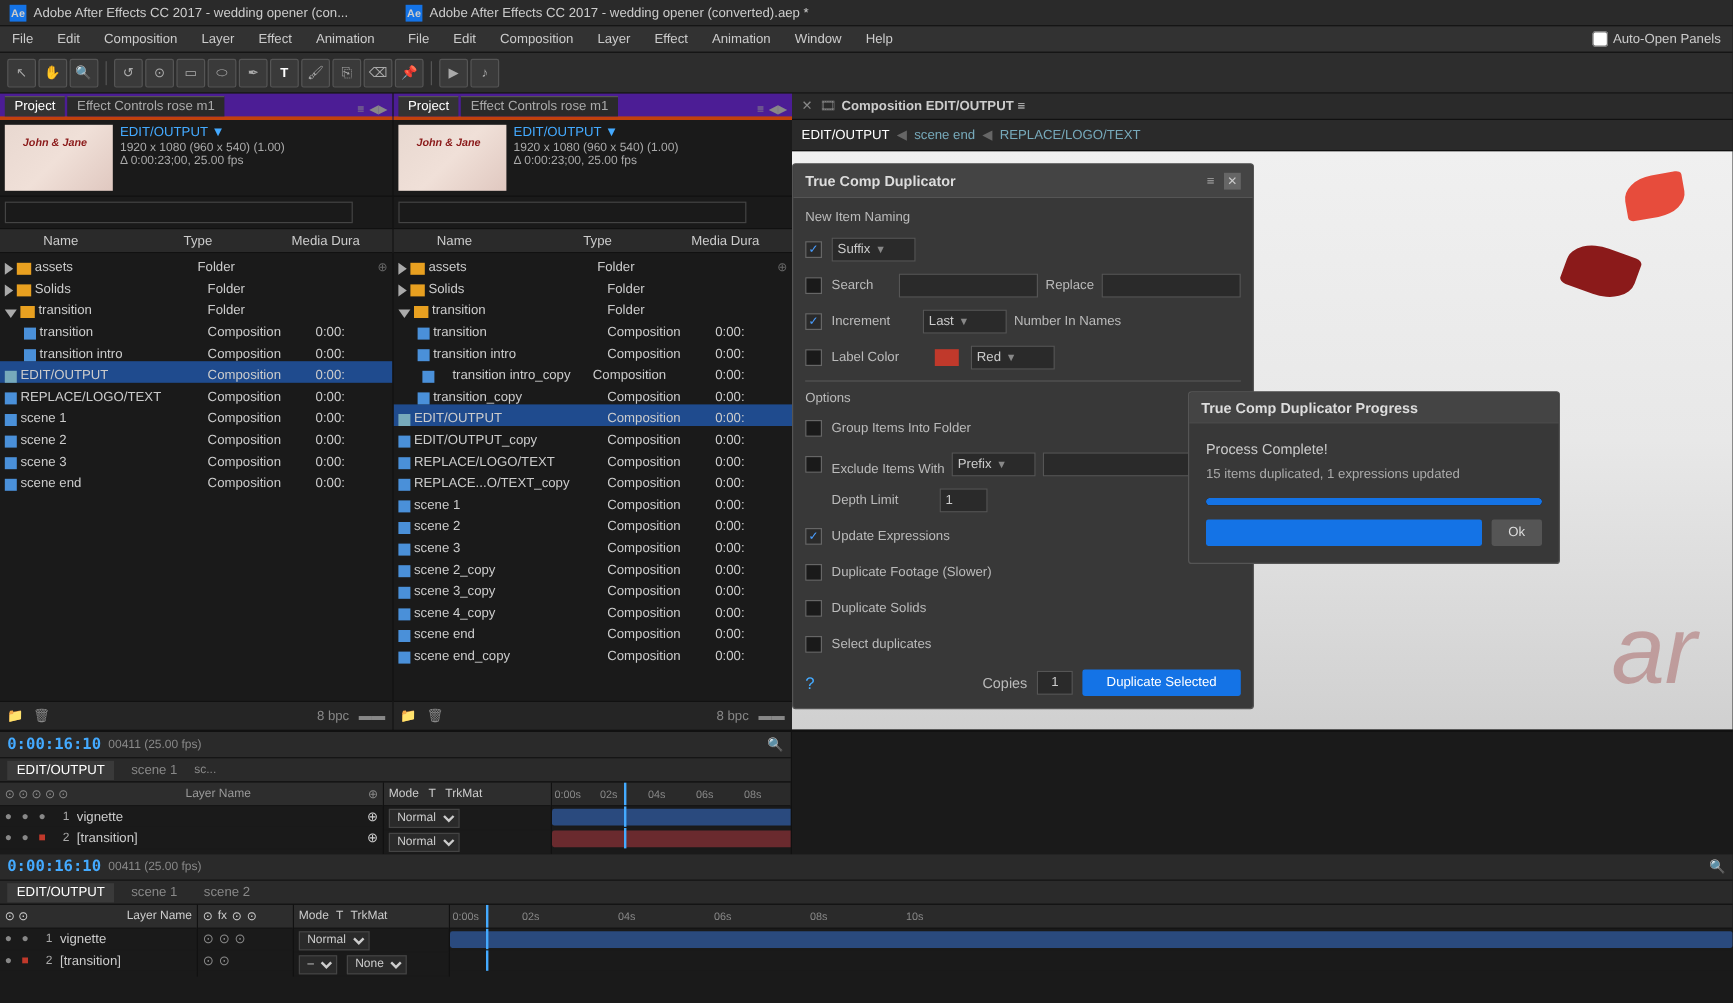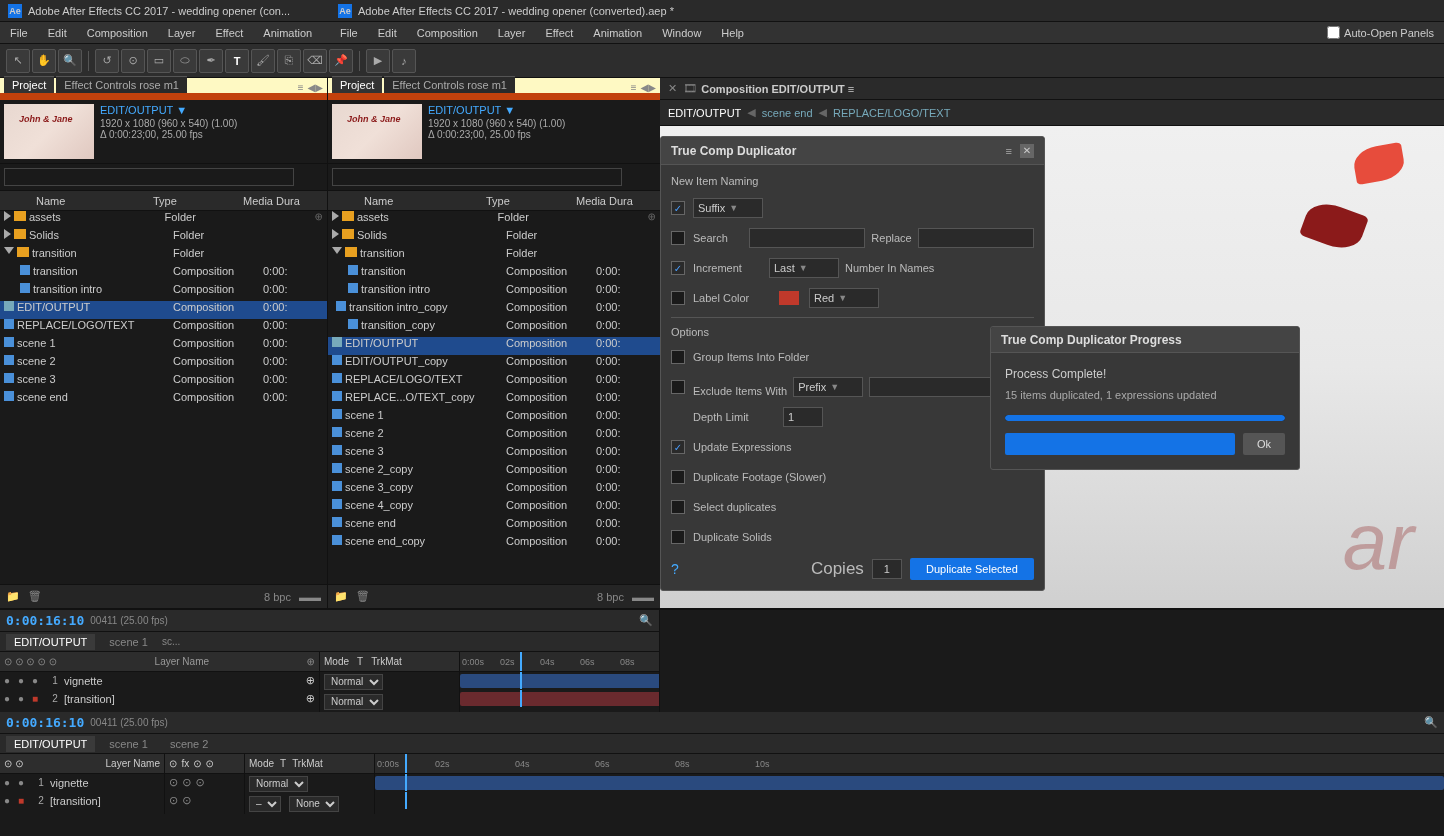--- a/index.html
+++ b/index.html
@@ -107,21 +107,21 @@
     }
     .col-name { flex: 1; min-width: 0; }
     .col-type { width: 90px; flex-shrink: 0; }
     .col-media { width: 60px; flex-shrink: 0; }
     .col-icon1 { width: 16px; flex-shrink: 0; }
     .col-icon2 { width: 16px; flex-shrink: 0; }
 
     .list-item {
       display: flex;
       height: 18px;
-      align-items: flex-start;
+      align-items: flex-end;
       padding: 0 4px;
       cursor: pointer;
       font-size: 11px;
     }
     .list-item.selected { background: #1f4b8e; }
 
     .comp-nav {
       background: #2a2a2a;
       height: 26px;
       display: flex;
@@ -377,23 +377,23 @@
 
     .project-panel-right {
       width: 332px;
       display: flex;
       flex-direction: column;
     }
 
     .panel-tabs-row {
       display: flex;
       align-items: flex-end;
-      background: #fef9c3;
+      background: #4c1d95;
       height: 22px;
-      border-bottom: 7px solid #c2410c;
+      border-bottom: 3px solid #c2410c;
       padding: 0 4px;
       justify-content: flex-end;
     }
 
     .comp-panel-wrapper {
       flex: 1;
       display: flex;
       flex-direction: column;
       position: relative;
       background: #1a1a1a;
@@ -713,21 +713,21 @@
         <span class="col-name">transition</span>
         <span class="col-type">Composition</span>
         <span class="col-media">0:00:</span>
       </div>
       <div class="list-item" style="padding-left:20px;">
         <span class="sq-comp" style="margin-right:3px;"></span>
         <span class="col-name">transition intro</span>
         <span class="col-type">Composition</span>
         <span class="col-media">0:00:</span>
       </div>
-      <div class="list-item" style="padding-left:8px;">
+      <div class="list-item" style="padding-left:24px;gap:12px;">
         <span class="sq-comp" style="margin-right:3px;"></span>
         <span class="col-name">transition intro_copy</span>
         <span class="col-type">Composition</span>
         <span class="col-media">0:00:</span>
       </div>
       <div class="list-item" style="padding-left:20px;">
         <span class="sq-comp" style="margin-right:3px;"></span>
         <span class="col-name">transition_copy</span>
         <span class="col-type">Composition</span>
         <span class="col-media">0:00:</span>
@@ -930,32 +930,32 @@
             <span style="color:#bbb; font-size:11px; margin-left:8px;">Update Expressions</span>
           </div>
 
           <div class="tcd-row">
             <div class="tcd-checkbox" style="background:#1a1a1a;"></div>
             <span style="color:#bbb; font-size:11px; margin-left:8px;">Duplicate Footage (Slower)</span>
           </div>
 
           <div class="tcd-row">
             <div class="tcd-checkbox" style="background:#1a1a1a;"></div>
-            <span style="color:#bbb; font-size:11px; margin-left:8px;">Select duplicates</span>
+            <span style="color:#bbb; font-size:11px; margin-left:8px;">Duplicate Solids</span>
           </div>
 
           <div class="tcd-row">
             <div class="tcd-checkbox" style="background:#1a1a1a;"></div>
-            <span style="color:#bbb; font-size:11px; margin-left:8px;">Duplicate Solids</span>
+            <span style="color:#bbb; font-size:11px; margin-left:8px;">Select duplicates</span>
           </div>
 
           <div style="display:flex; align-items:center; margin-top:8px; gap:8px;">
             <span style="color:#4af; cursor:pointer; font-size:14px;">?</span>
             <span style="flex:1;"></span>
-            <span style="color:#bbb; font-size:17px;margin-left:20px;">Copies</span>
+            <span style="color:#bbb; font-size:12px;margin-left:20px;">Copies</span>
             <input type="text" class="tcd-input" value="1" style="width: 30px; text-align: center;">
             <button class="btn-blue">Duplicate Selected</button>
           </div>
         </div>
       </div>
 
       <div class="progress-dialog">
         <div class="progress-header">True Comp Duplicator Progress</div>
         <div class="progress-body">
           <div class="progress-complete">Process Complete!</div>

